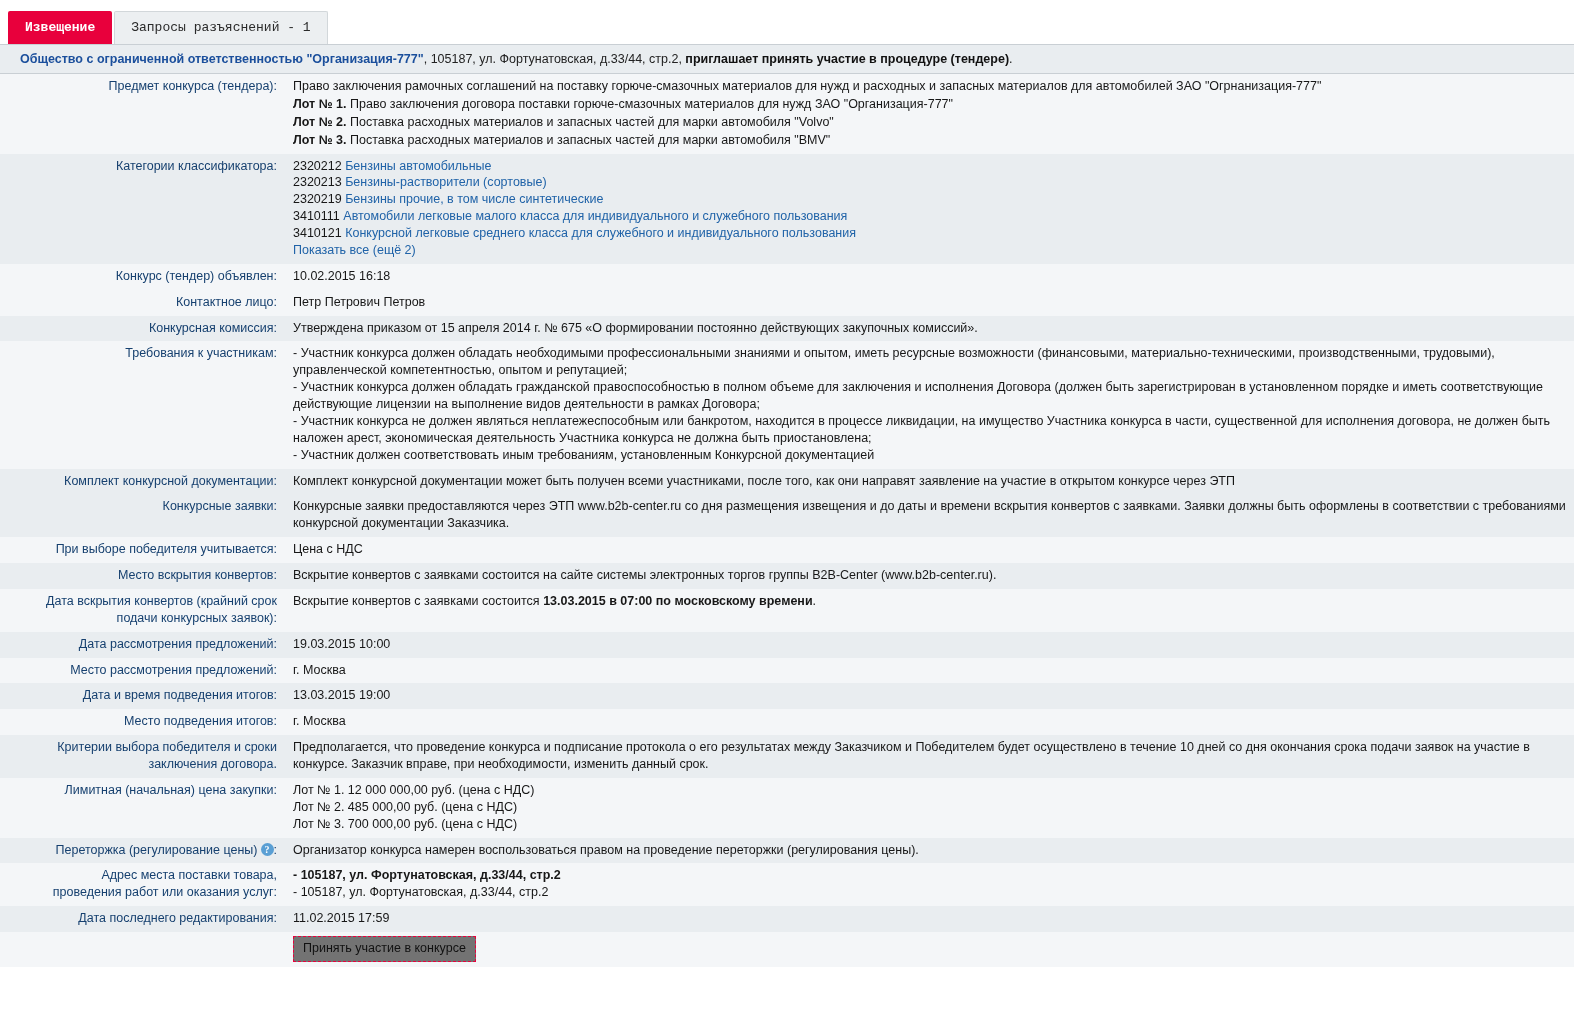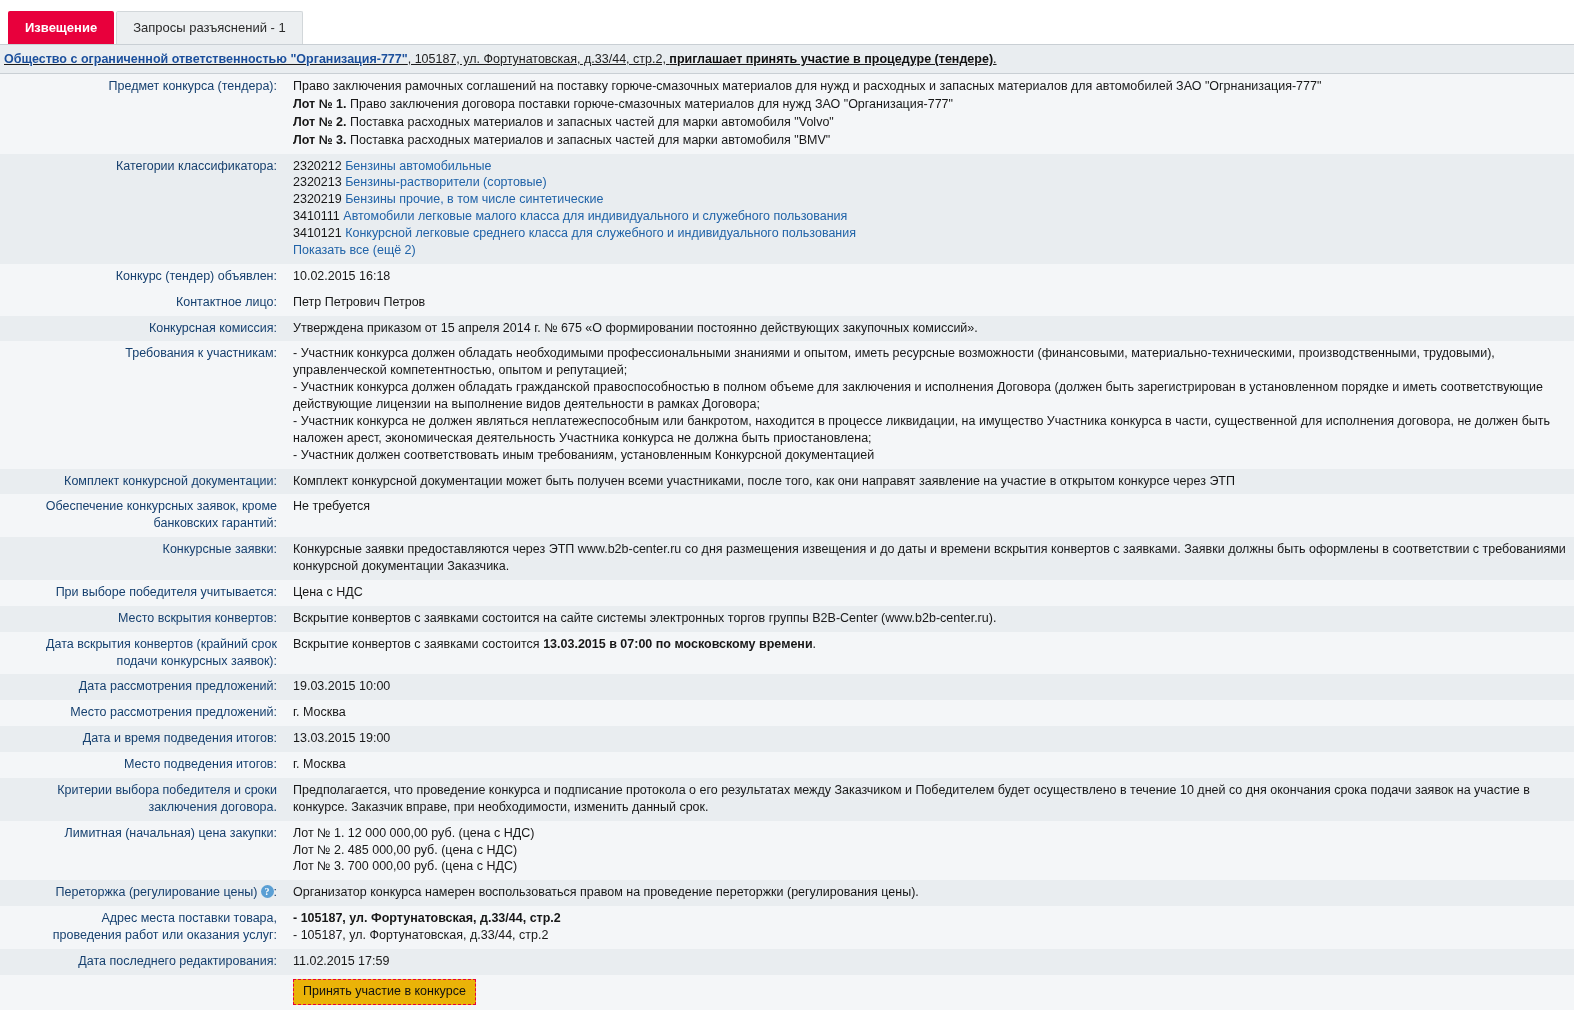--- a/index.html
+++ b/index.html
@@ -15,20 +15,21 @@
     min-height: 1032px;
     position: relative;
     background: #fff;
   }
   
   .tabs {
     display: flex;
     align-items: flex-end;
     padding: 0 0 0 8px;
     height: 44px;
+    font-family: Liberation Mono, monospace;
   }
   .tab {
     padding: 9px 16px 10px 16px;
     font-size: 13px;
     line-height: 1;
     cursor: pointer;
     border: 1px solid transparent;
     border-bottom: none;
     margin-right: 2px;
   }
@@ -43,23 +44,22 @@
     color: #2a2a2a;
     border: 1px solid #d2d7da;
     border-bottom: none;
     border-radius: 2px 2px 0 0;
   }
   
   .org-band {
     background: #e9edf0;
     border-top: 1px solid #c9cfd4;
     border-bottom: 1px solid #c9cfd4;
-    padding: 7px 10px 7px 4px;
-    font-size: 12.5px;
-    text-decoration: underline;
+    padding: 7px 10px 7px 20px;
+    font-size: 12.5px;
   }
   .org-band .org-name { color: #1b4f9c; font-weight: bold; }
   .org-band .org-addr { color: #222; }
   .org-band .org-tail { color: #111; font-weight: bold; }
   
   table.info {
     width: 100%;
     border-collapse: collapse;
   }
   table.info td {
@@ -98,21 +98,21 @@
     vertical-align: 1px;
     margin-left: 3px;
     cursor: pointer;
     font-family: "Liberation Serif", serif;
   }
   
   .footer-row td { background: #f4f6f8 !important; }
   .participate {
     display: inline-block;
     border: 1px dashed #e8003c;
-    background: #eab308;
+    background: #737373;
     color: #111;
     padding: 3px 9px 4px 9px;
     font-size: 12.5px;
     cursor: pointer;
   }
 </style>
 </head>
 <body>
 
 <div class="page">
@@ -184,24 +184,20 @@
         <div class="req-line">- Участник конкурса не должен являться неплатежеспособным или банкротом, находится в процессе ликвидации, на имущество Участника конкурса в части, существенной для исполнения договора, не должен быть наложен арест, экономическая деятельность Участника конкурса не должна быть приостановлена;</div>
         <div class="req-line">- Участник должен соответствовать иным требованиям, установленным Конкурсной документацией</div>
       </td>
     </tr>
 
     <tr class="r-even">
       <td class="lbl">Комплект конкурсной документации:</td>
       <td class="val">Комплект конкурсной документации может быть получен всеми участниками, после того, как они направят заявление на участие в открытом конкурсе через ЭТП</td>
     </tr>
 
-    <tr class="r-odd">
-      <td class="lbl">Обеспечение конкурсных заявок, кроме банковских гарантий:</td>
-      <td class="val">Не требуется</td>
-    </tr>
 
     <tr class="r-even">
       <td class="lbl">Конкурсные заявки:</td>
       <td class="val">Конкурсные заявки предоставляются через ЭТП www.b2b-center.ru со дня размещения извещения и до даты и времени вскрытия конвертов с заявками. Заявки должны быть оформлены в соответствии с требованиями конкурсной документации Заказчика.</td>
     </tr>
 
     <tr class="r-odd">
       <td class="lbl">При выборе победителя учитывается:</td>
       <td class="val">Цена с НДС</td>
     </tr>

